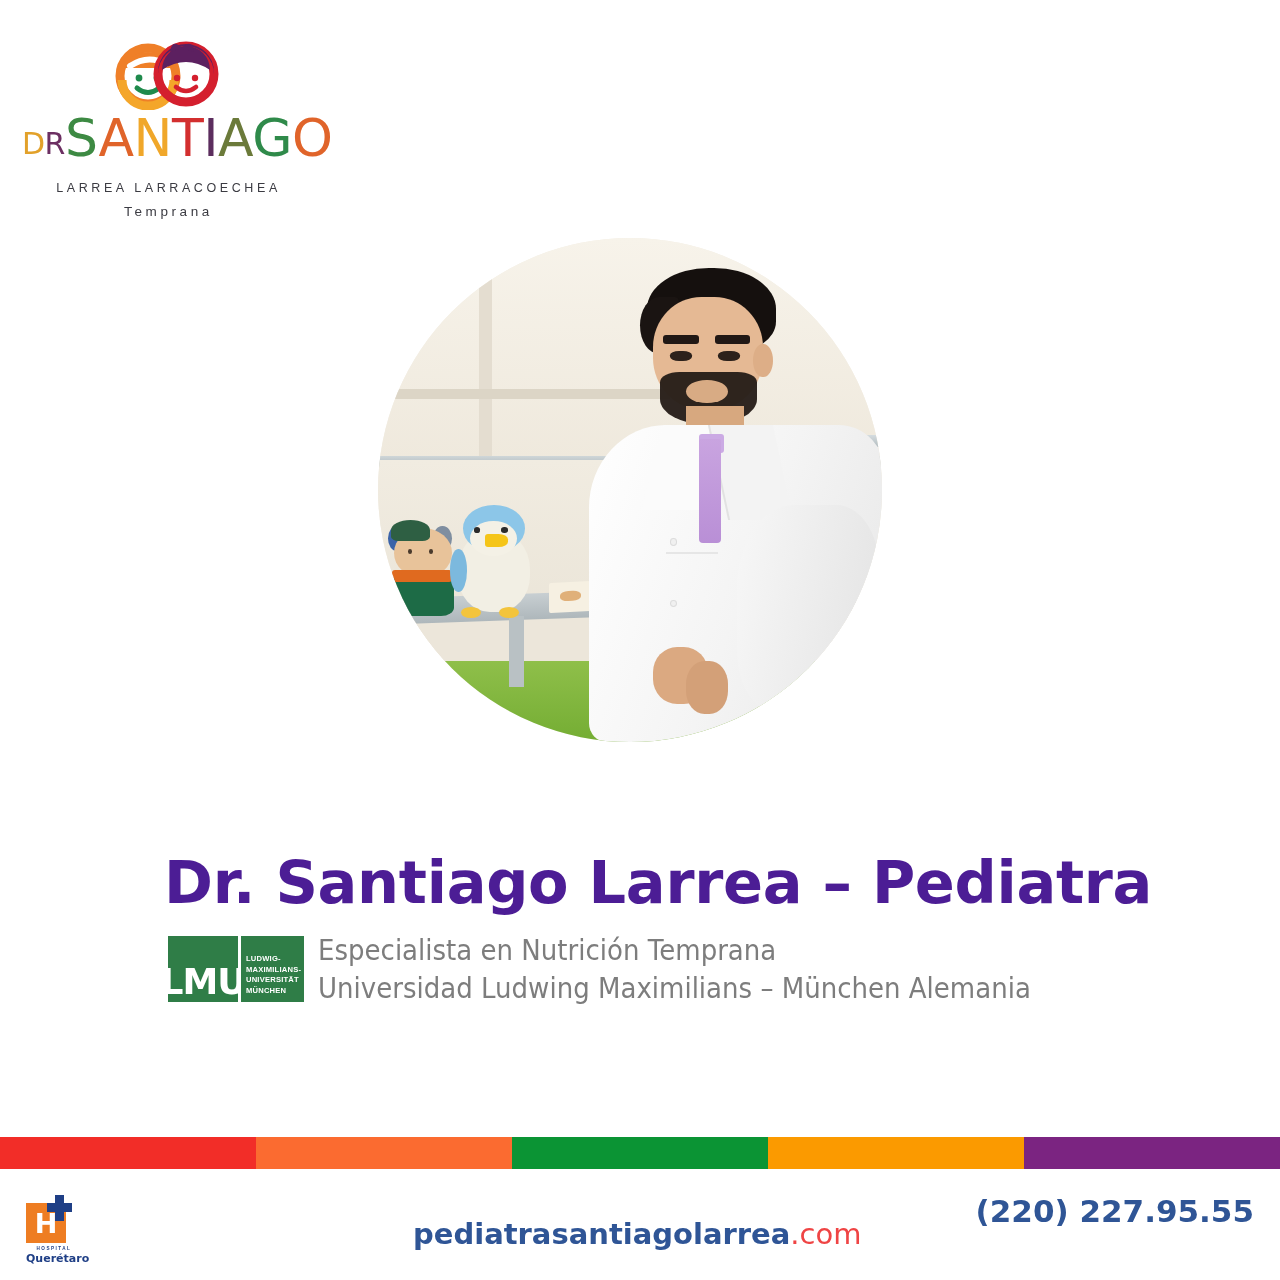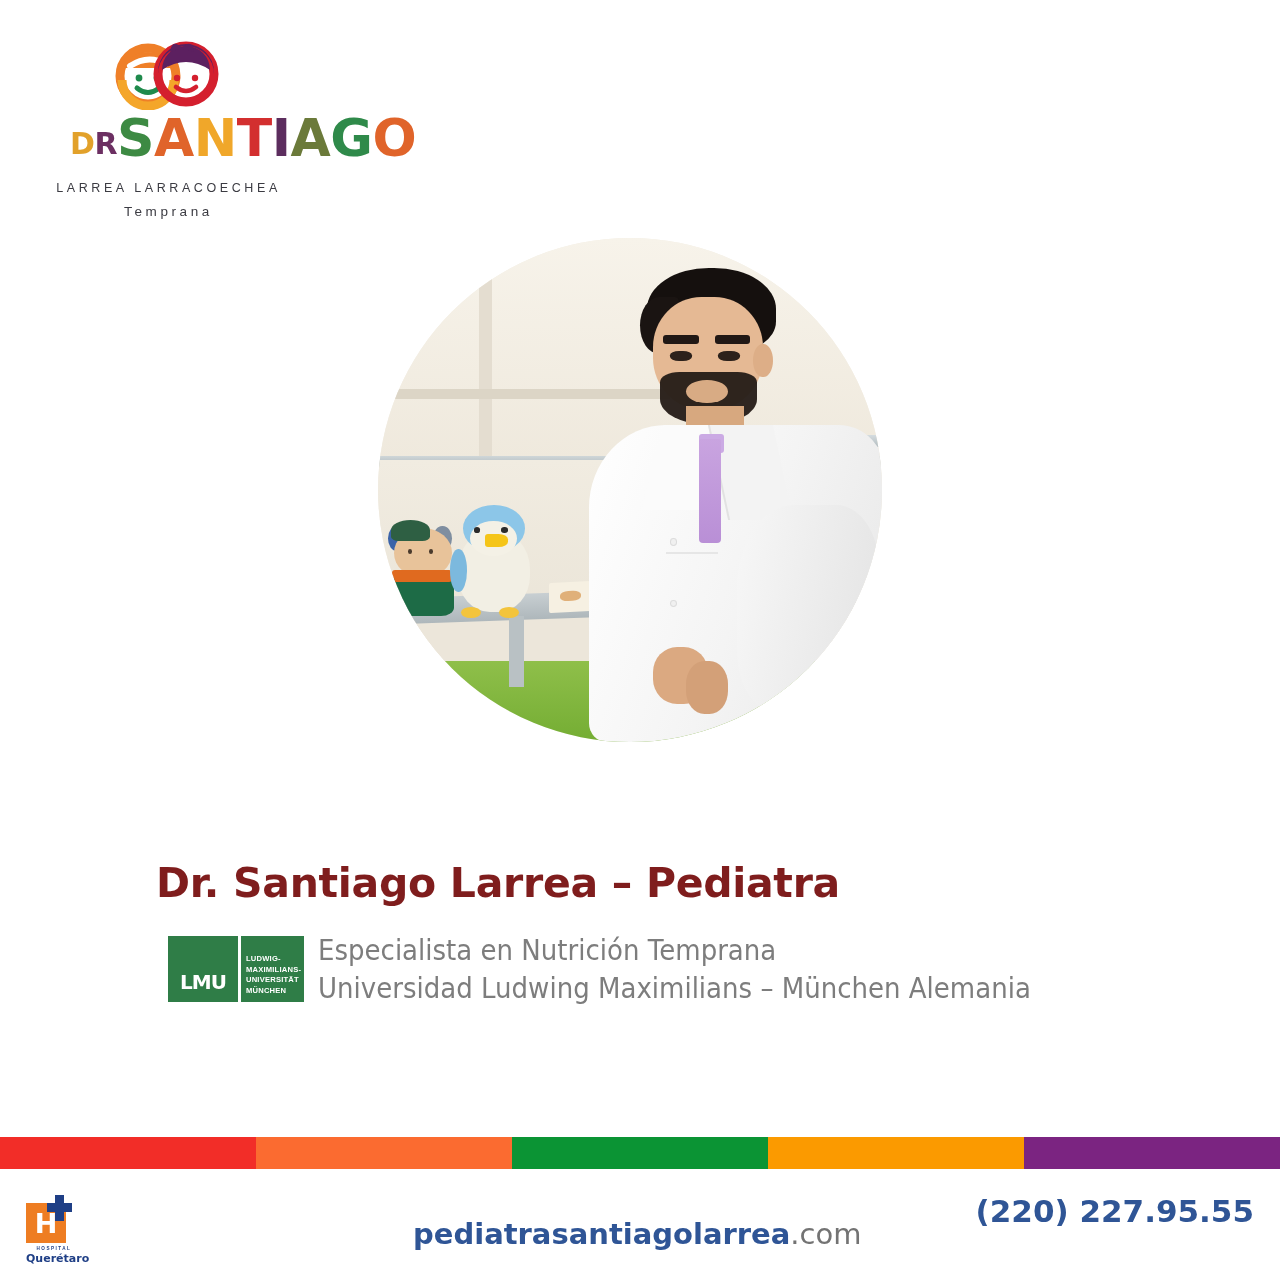--- a/index.html
+++ b/index.html
@@ -10,26 +10,25 @@
     position:relative;
     overflow:hidden;
   }
 
   
   .logo-block { position:absolute; left:22px; top:30px; width:290px; }
   .logo-faces { width:118px; height:80px; margin:0 auto 2px; display:block; }
   .logo-word {
     text-align:center;
     font-family:"DejaVu Sans", sans-serif;
-    font-weight:700;
+    font-weight:400;
     font-size:52px;
     line-height:52px;
     letter-spacing:-0.5px;
     white-space:nowrap;
-    margin-left:48px;
   }
   .logo-word .dr {
     font-size:30px;
     letter-spacing:-0.5px;
     vertical-align:baseline;
     position:relative;
     top:-2px;
   }
   .logo-sub1 {
     text-align:center;
@@ -129,41 +128,41 @@
   .doc-tie { position:absolute; left:40%; top:36%; width:7%; height:22%; background:linear-gradient(180deg,#c9a4e0,#b98fd6); border-radius:2px 2px 4px 4px; }
   .doc-tieknot { position:absolute; left:40%; top:35%; width:8%; height:4%; background:#cbaae4; border-radius:3px; }
   .doc-arm { position:absolute; left:52%; top:50%; width:44%; height:44%; background:linear-gradient(100deg,#f7f7f7,#e3e3e3); border-radius:40% 30% 18% 30%; }
   .doc-hand { position:absolute; left:26%; top:80%; width:17%; height:12%; background:#dba981; border-radius:44%; }
   .doc-hand2 { position:absolute; left:36%; top:83%; width:13%; height:11%; background:#d3a078; border-radius:44%; }
   .doc-pocket { position:absolute; left:30%; top:60%; width:16%; height:10%; border-top:2px solid #e6e6e6; }
   .doc-btn { position:absolute; left:31%; width:2.4%; height:1.6%; background:#f0f0f0; border:1px solid #dcdcdc; border-radius:50%; }
 
   
   .title {
-    position:absolute; left:156px; top:858px;
+    position:absolute; left:164px; top:858px;
     font-family:"DejaVu Sans", sans-serif;
     font-weight:700;
-    font-size:41px;
+    font-size:59px;
     line-height:50px;
-    color:#7f1d1d;
+    color:#4c1d95;
     letter-spacing:-0.3px;
     white-space:nowrap;
   }
   .credential { position:absolute; left:168px; top:932px; display:flex; align-items:flex-start; }
   .lmu { display:flex; gap:3px; margin-top:4px; }
   .lmu-sq1 {
     width:70px; height:66px; background:#2f7d47;
     display:flex; align-items:flex-end; justify-content:center;
     padding-bottom:5px;
   }
   .lmu-sq1 span {
     color:#ffffff;
     font-family:"DejaVu Sans", sans-serif;
     font-weight:700;
-    font-size:20px;
+    font-size:36px;
     line-height:30px;
     letter-spacing:-1px;
   }
   .lmu-sq2 {
     width:63px; height:66px; background:#2f7d47;
     display:flex; align-items:flex-end;
     padding:0 0 6px 5px;
   }
   .lmu-sq2 span {
     color:#ffffff;
@@ -217,21 +216,21 @@
     font-family:"DejaVu Sans", sans-serif;
     font-size:22px; line-height:29px; color:#3e566e;
     white-space:nowrap;
   }
   .site {
     position:absolute; left:413px; top:48px;
     font-family:"DejaVu Sans", sans-serif;
     font-size:29px; color:#2f5596; white-space:nowrap;
   }
   .site b { font-weight:700; }
-  .site span { font-weight:400; color:#737373; }
+  .site span { font-weight:400; color:#ef4444; }
   .foot-right { position:absolute; right:26px; top:24px; text-align:right; }
   .consulta {
     font-family:"DejaVu Sans", sans-serif;
     font-size:24px; line-height:30px; color:#3e566e;
   }
   .phone {
     font-family:"DejaVu Sans", sans-serif;
     font-weight:700; font-size:31px; line-height:36px; color:#2f5596;
     white-space:nowrap;
   }

